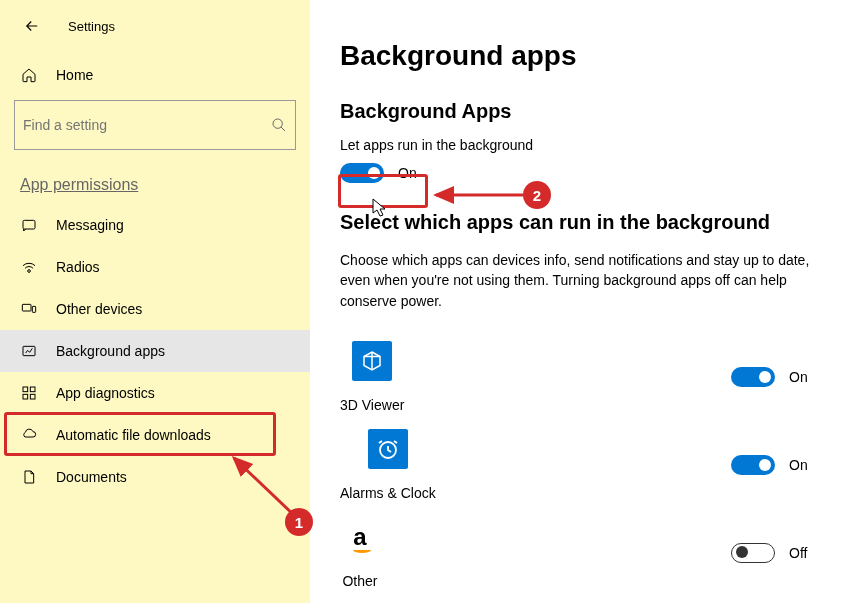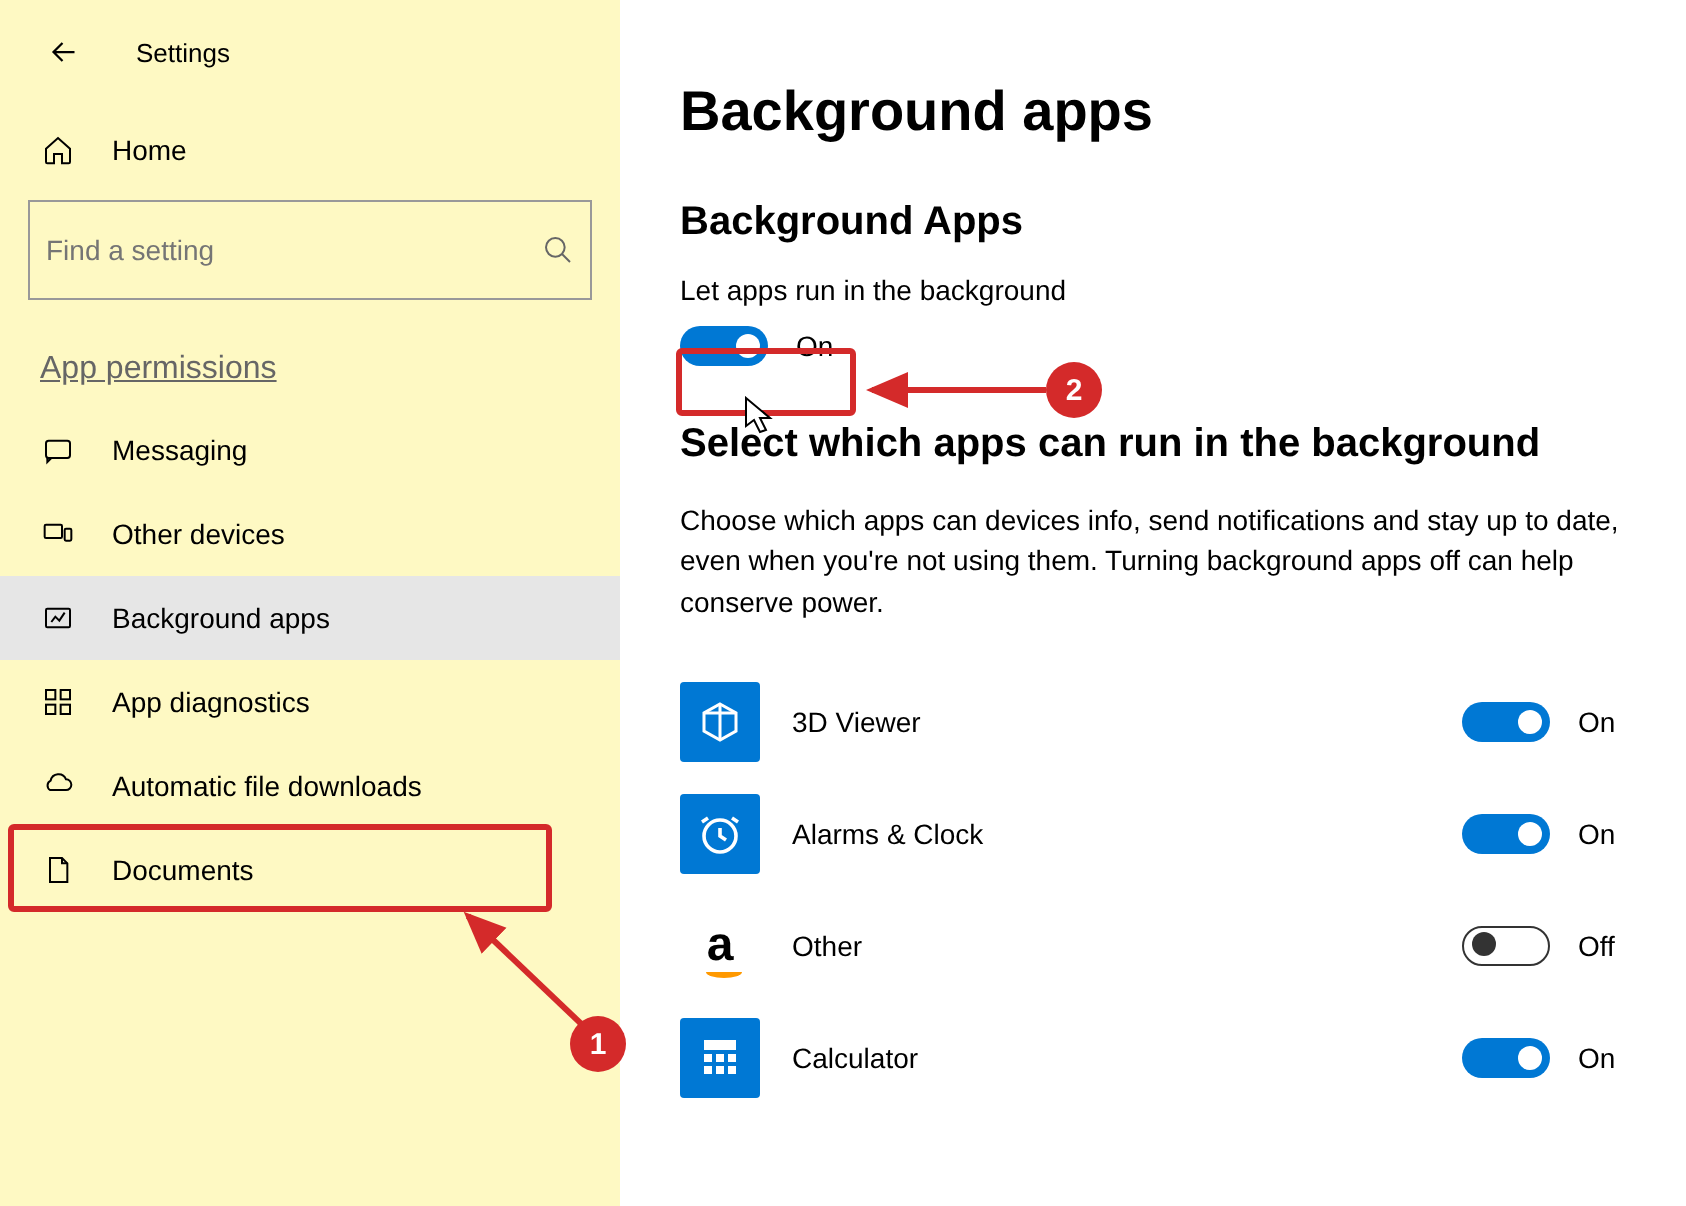--- a/index.html
+++ b/index.html
@@ -84,21 +84,21 @@
 }
 .toggle.on .knob { background:#fff; right:4px; }
 .toggle.off .knob { background:#333; left:4px; top:2.5px; }
 .toggle-label { font-size:14px; }
 .section-title2 { font-size:20px; font-weight:600; margin: 6px 0 16px 0; }
 .section-desc { font-size:14px; line-height:1.45; margin-bottom:22px; max-width:470px;}
 .app-row {
   display:flex; align-items:center; justify-content:space-between;
   padding: 8px 0;
 }
-.app-left { display:flex; align-items:center; gap:16px;}
+.app-left { display:flex; align-items:center; gap:16px;flex-direction:column;}
 .app-icon {
   width:40px; height:40px; display:flex; align-items:center; justify-content:center;
   font-size:20px; color:#fff; border-radius:2px;
 }
 .app-right { display:flex; align-items:center; gap:14px;}
 .annotation-box {
   position:absolute; border:3px solid #d42a2a; border-radius:3px; pointer-events:none;
 }
 .annotation-badge {
   position:absolute; width:28px; height:28px; border-radius:50%;
@@ -141,20 +141,29 @@
   <div class="section-label">App permissions</div>
 
   <div class="nav-item">
     <span class="side-icon">
         <svg width="16" height="16" viewBox="0 0 24 24" fill="none" stroke="#000" stroke-width="1.5">
           <rect x="3" y="5" width="18" height="13" rx="2"></rect>
           <path d="M7 18l-3 3v-3"></path>
         </svg>
       </span>
     <span>Messaging</span>
+  </div>
+  <div class="nav-item">
+    <span class="side-icon">
+        <svg width="16" height="16" viewBox="0 0 24 24" fill="none" stroke="#000" stroke-width="1.5">
+          <circle cx="12" cy="18" r="2"></circle>
+          <path d="M6 14a8 8 0 0 1 12 0M3 10a13 13 0 0 1 18 0"></path>
+        </svg>
+      </span>
+    <span>Radios</span>
   </div>
   <div class="nav-item">
     <span class="side-icon">
         <svg width="16" height="16" viewBox="0 0 24 24" fill="none" stroke="#000" stroke-width="1.5">
           <rect x="2" y="5" width="13" height="10" rx="1"></rect>
           <rect x="17" y="8" width="5" height="9" rx="1"></rect>
         </svg>
       </span>
     <span>Other devices</span>
   </div>

